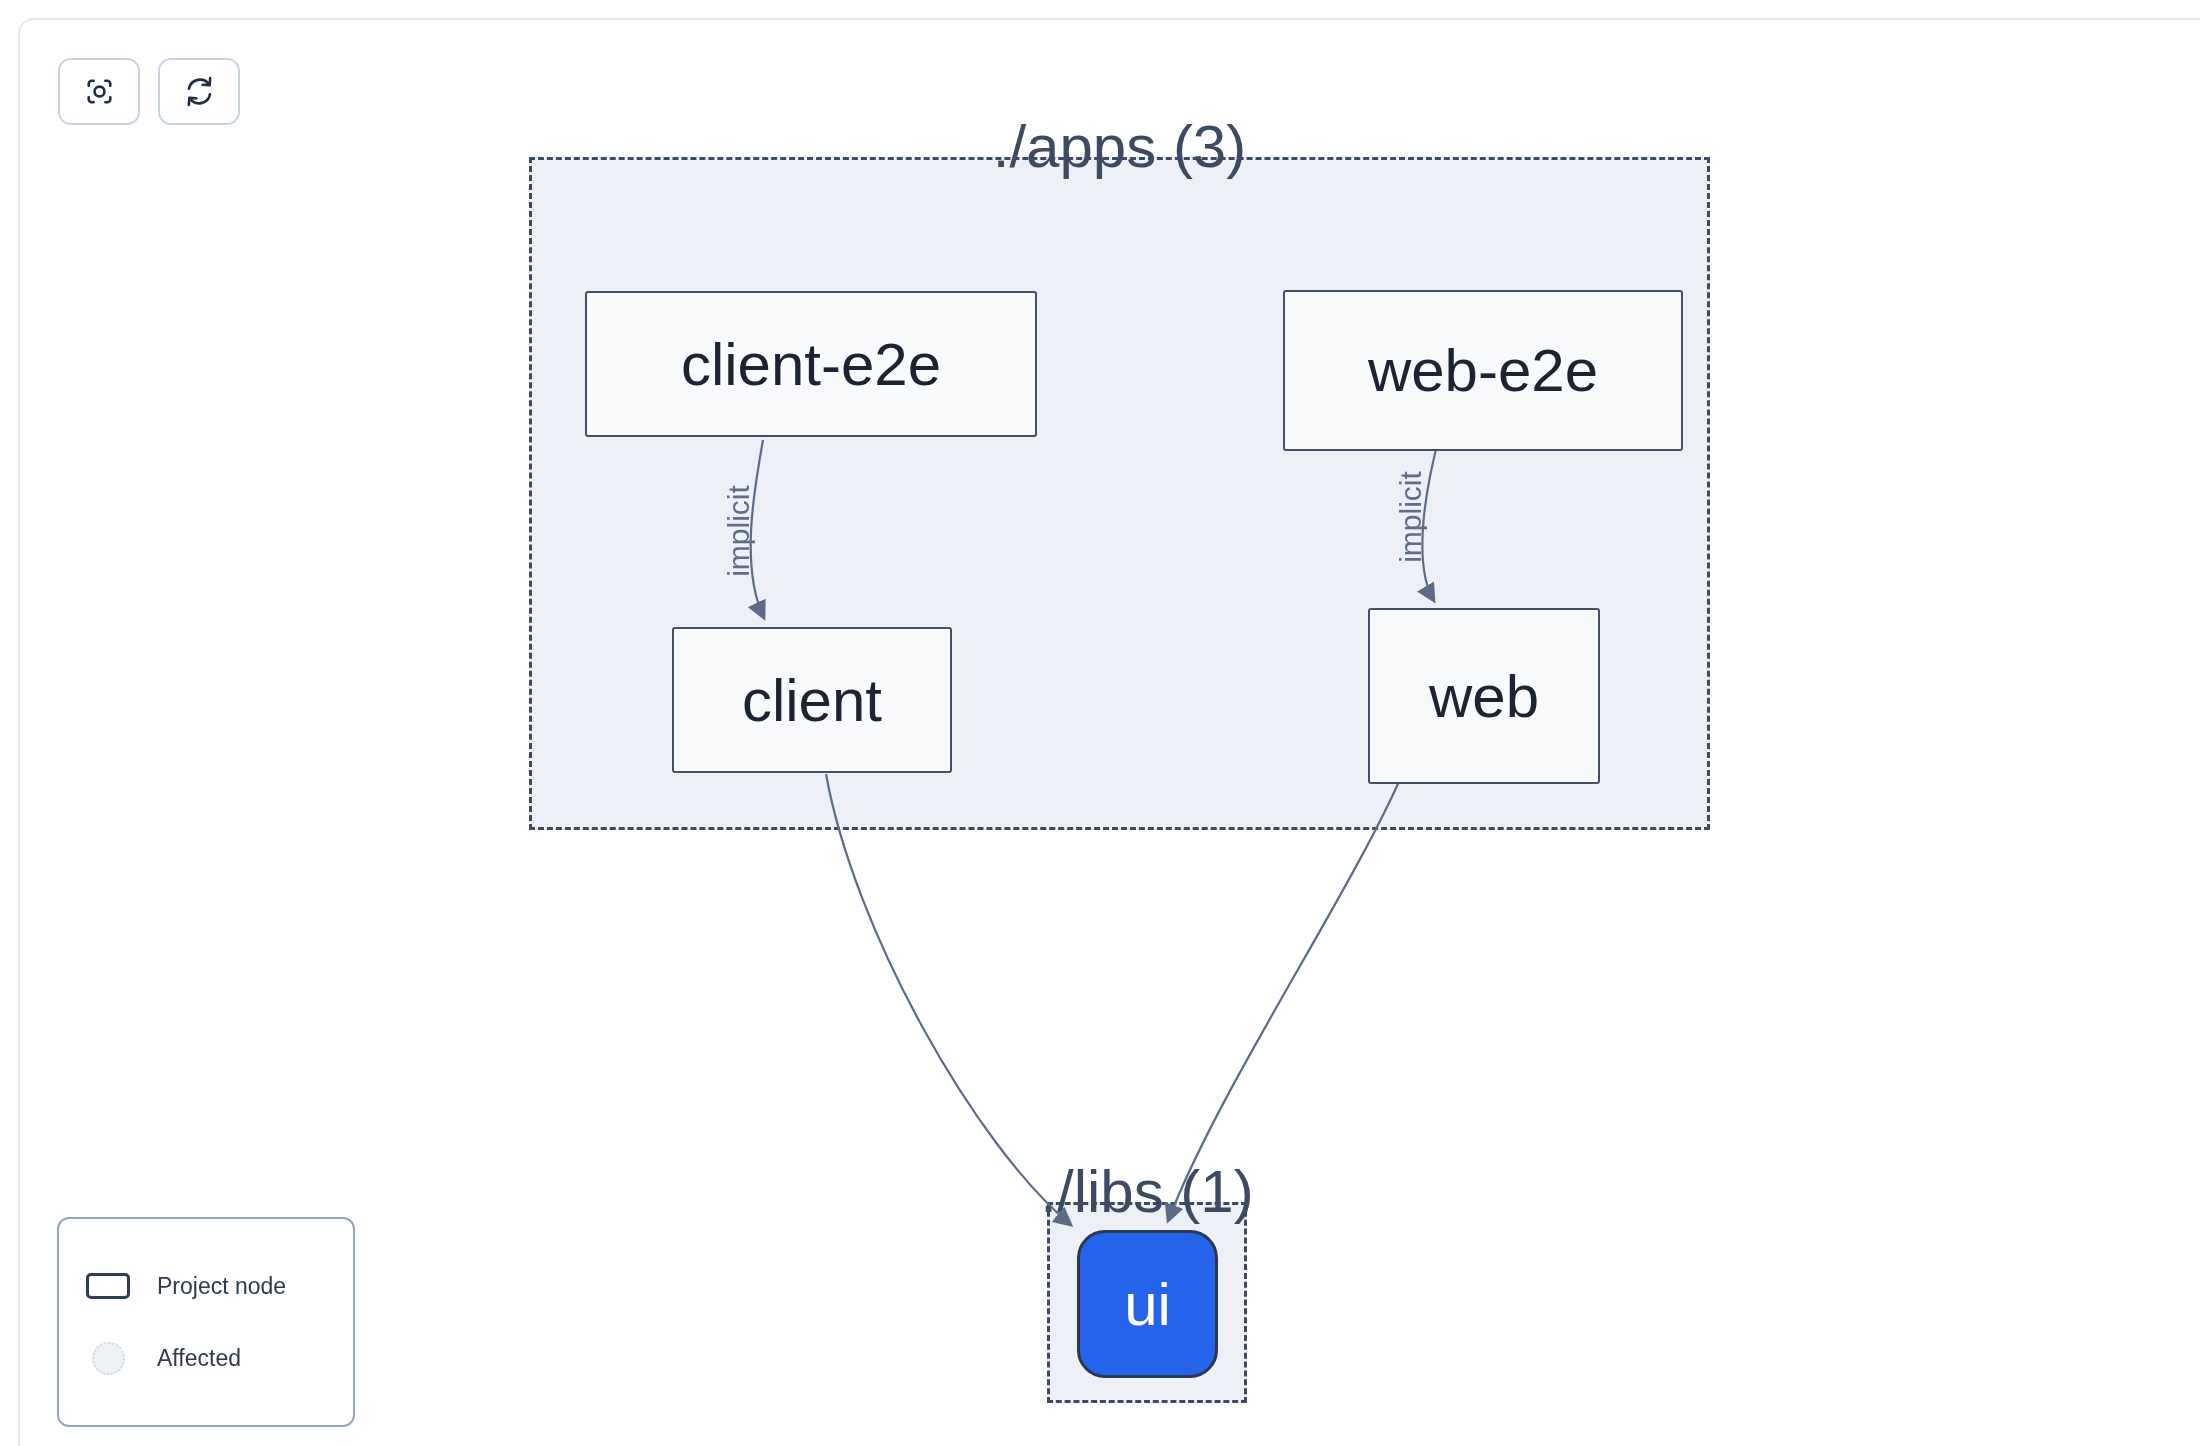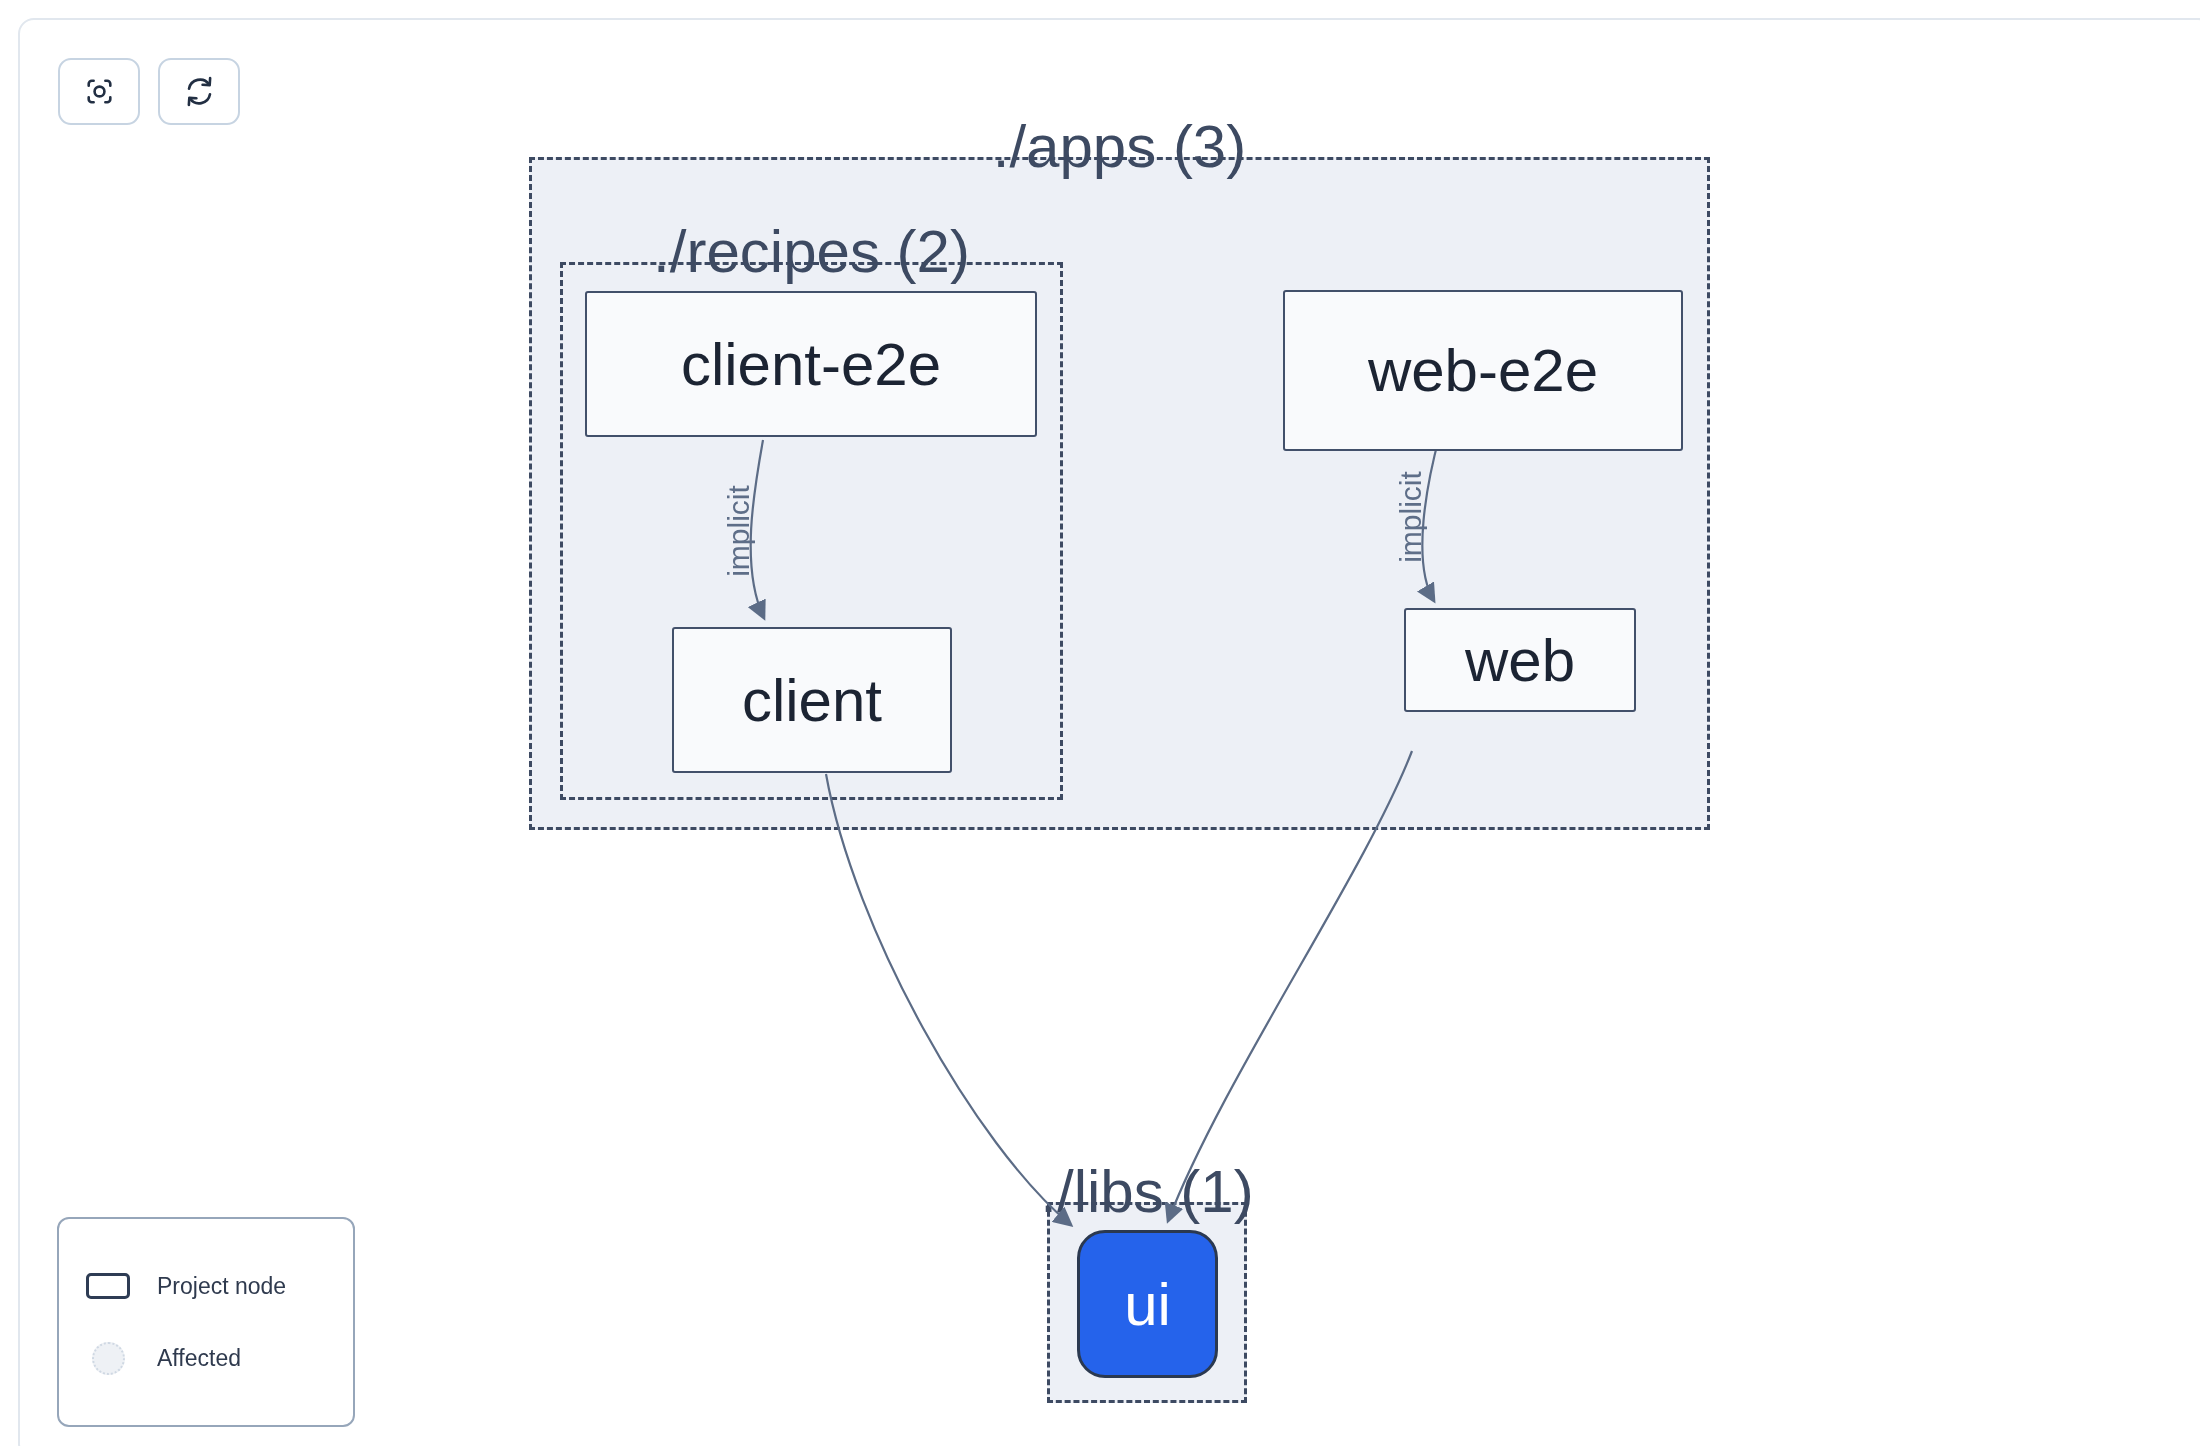--- a/index.html
+++ b/index.html
@@ -41,21 +41,21 @@
   
   .node{
     position:absolute; z-index:20; box-sizing:border-box;
     background:#f9fafc; border:2px solid #42506a; border-radius:3px;
     display:flex; align-items:center; justify-content:center;
     font-size:60px; color:#1c2433; cursor:pointer;
   }
   .node-client-e2e{left:565px; top:271px; width:452px; height:146px;}
   .node-client{left:652px; top:607px; width:280px; height:146px;}
   .node-web-e2e{left:1263px; top:270px; width:400px; height:161px;}
-  .node-web{left:1384px; top:588px; width:232px; height:104px;}
+  .node-web{left:1348px; top:588px; width:232px; height:176px;}
   .node-ui{
     left:1057px; top:1210px; width:141px; height:148px;
     background:#2563eb; border-color:#2b3950; border-width:3px; border-radius:28px;
     color:#ffffff;
   }
 
   
   .legend{
     position:absolute; left:37px; top:1197px; width:298px; height:210px;
     background:#ffffff; border:2px solid #96a6ba; border-radius:12px;
@@ -70,23 +70,20 @@
   .sw-affected{width:33px; height:33px; border:2px dotted #cfd8e3; border-radius:50%; background:#eef1f5; box-sizing:border-box;}
   .sw-touched{width:33px; height:33px; border-radius:50%; background:#1a43d7;}
 </style>
 </head>
 <body>
 
 <div class="canvas">
 
   <div class="group group-apps">
     <div class="group-label">./apps (3)</div>
-  </div>
-  <div class="group group-recipes">
-    <div class="group-label">./recipes (2)</div>
   </div>
   <div class="group group-libs">
     <div class="group-label">./libs (1)</div>
   </div>
 
   <svg class="edges" width="2196" height="1442" viewBox="0 0 2196 1442">
     <defs>
       <marker id="arrow" viewBox="0 0 10 10" refX="8.5" refY="5" markerWidth="9" markerHeight="9" orient="auto-start-reverse">
         <path d="M0 0 L10 5 L0 10 z" fill="#5c6c86"></path>
       </marker>

